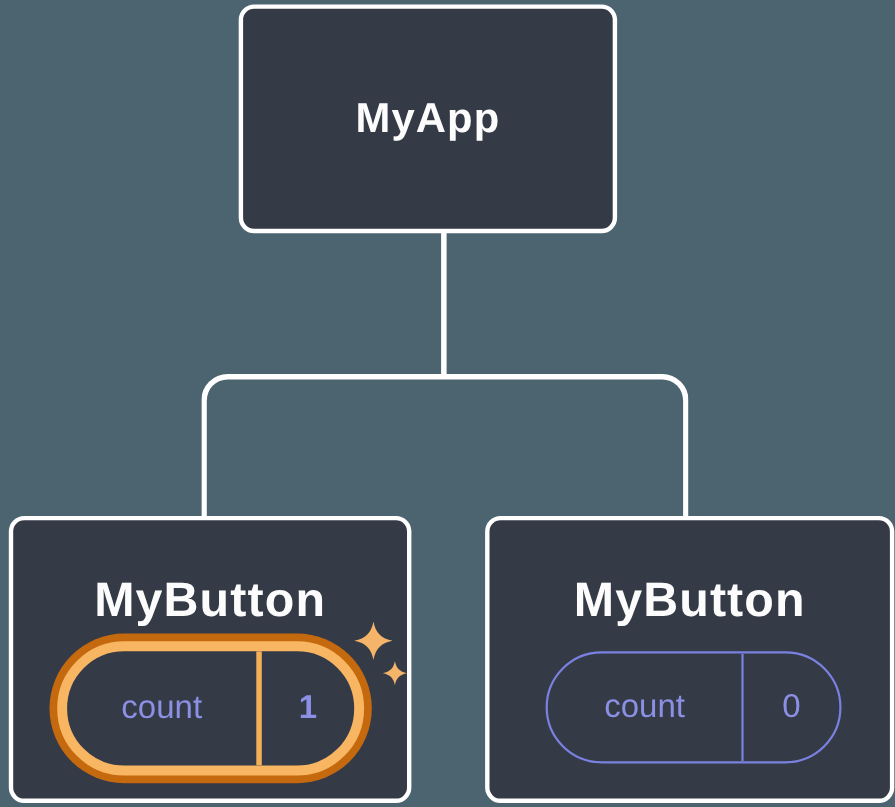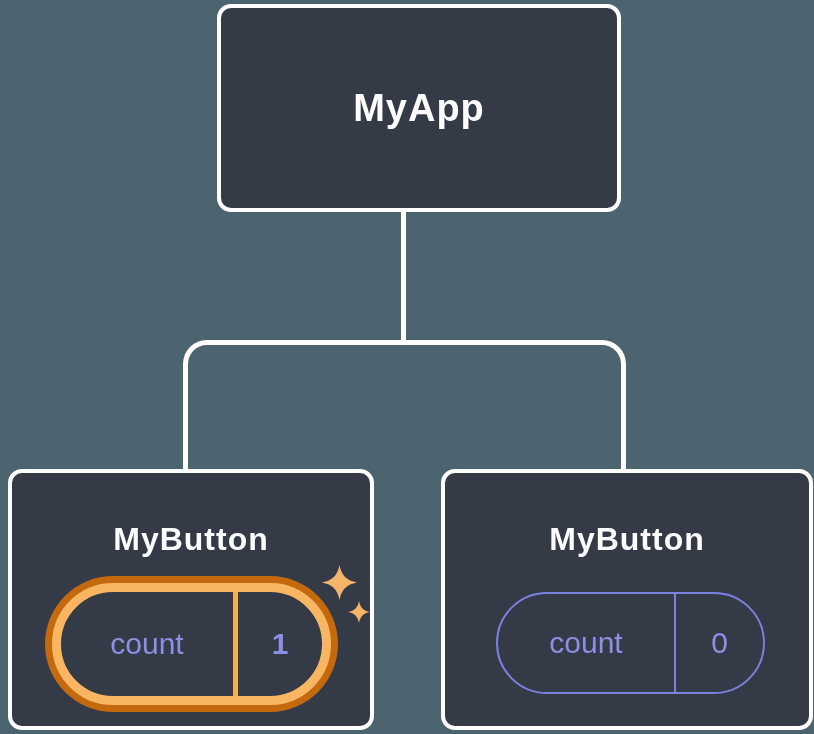--- a/index.html
+++ b/index.html
@@ -33,31 +33,31 @@
     border-left:5px solid var(--connector);
     border-right:5px solid var(--connector);
     border-radius:24px 24px 0 0;
   }
   
   .node{
     position:absolute;background:var(--node-fill);
     border:4px solid var(--node-border);border-radius:14px;
   }
   .node-root{
-    left:217px;top:4px;width:404px;height:208px;
+    left:217px;top:4px;width:344px;height:208px;
     display:flex;align-items:center;justify-content:center;
   }
   .node-root .node-label{
     color:var(--title-text);font-size:38px;font-weight:bold;letter-spacing:1px;
   }
   .node-child-left{left:8px;top:469px;width:366px;height:261px;}
   .node-child-right{left:441px;top:469px;width:372px;height:261px;}
   .child-title{
     position:absolute;top:48px;left:0;width:100%;text-align:center;
-    color:var(--title-text);font-size:32px;font-weight:bold;letter-spacing:1px;
+    color:var(--title-text);font-size:44px;font-weight:bold;letter-spacing:1px;
   }
   
   .pill-highlight{
     position:absolute;left:33px;top:103px;width:293px;height:136px;
     background:var(--highlight-outer);border-radius:68px;padding:7px;
   }
   .pill-gold{
     width:100%;height:100%;
     border:9px solid var(--highlight-inner);border-radius:61px;
     background:var(--node-fill);

